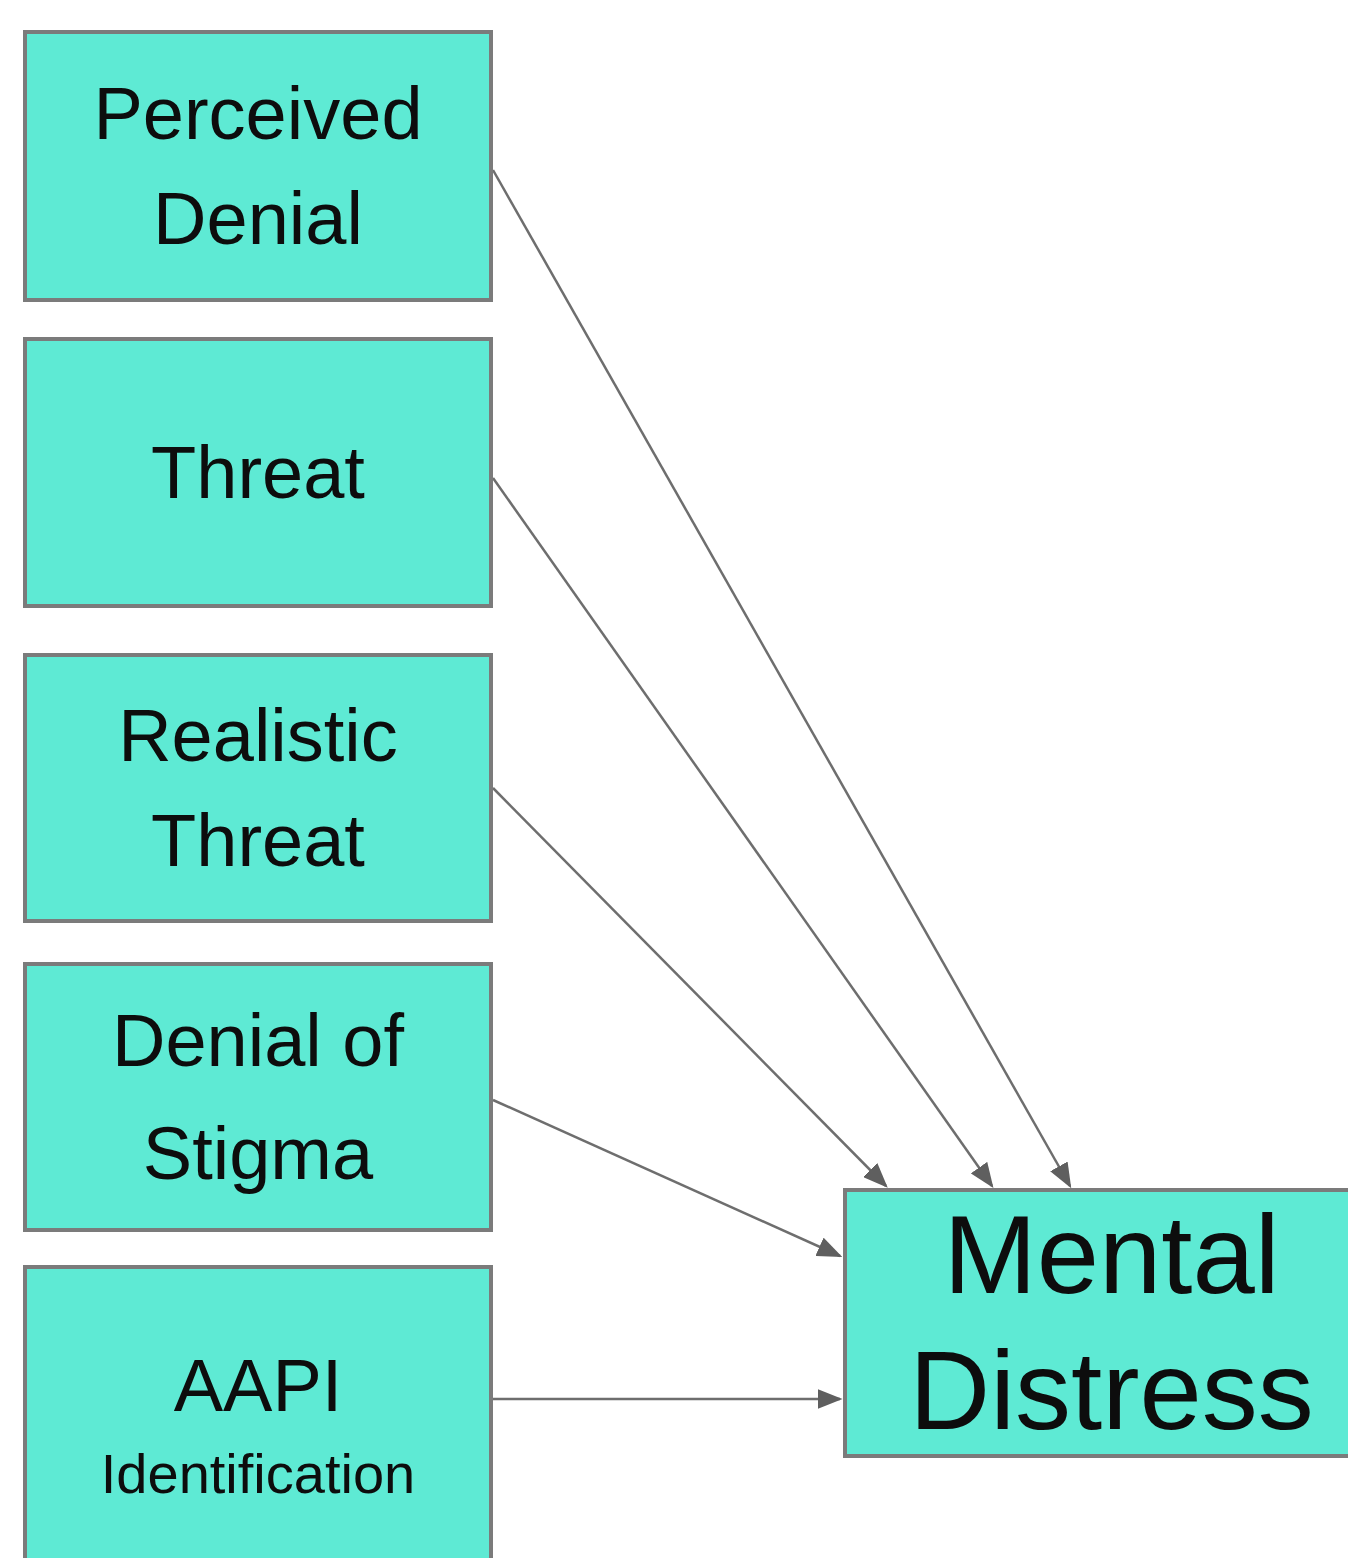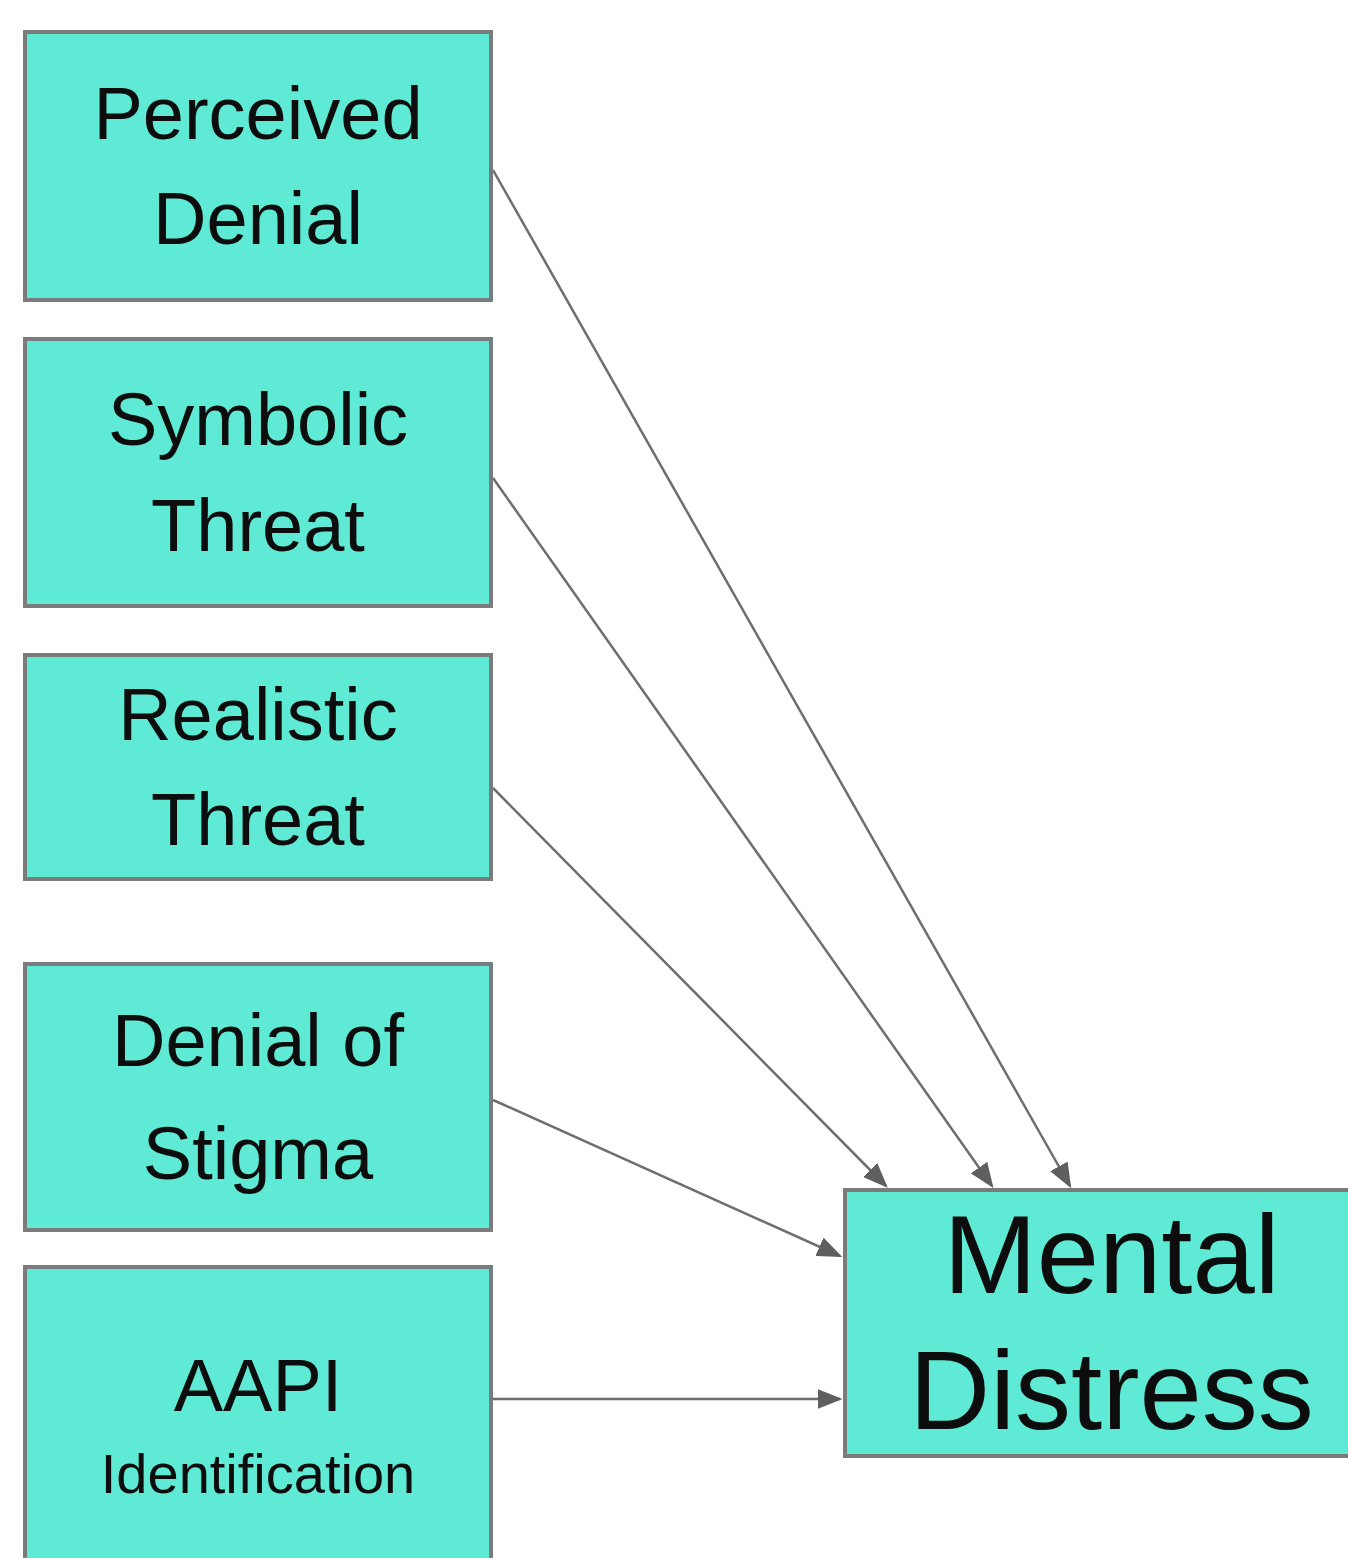--- a/index.html
+++ b/index.html
@@ -51,21 +51,21 @@
   }
   .node .txt-line {
     white-space: nowrap;
   }
   .node.aapi .txt-line.l2 {
     font-size: 56px;
     line-height: 1.3;
   }
   #node-perceived-stigma { top: 30px; }
   #node-symbolic-threat  { top: 337px; height: 271px; }
-  #node-realistic-threat { top: 653px; height: 228px; }
+  #node-realistic-threat { top: 653px; height: 270px; }
   #node-denial-of-racism { top: 962px; height: 270px; gap: 8px; }
   #node-aapi-identification { top: 1265px; height: 314px; }
 </style>
 </head>
 <body>
 
 <div class="canvas">
 
   <svg class="arrow-layer" viewBox="0 0 1348 1558" xmlns="http://www.w3.org/2000/svg">
     <defs>
@@ -79,21 +79,20 @@
     <line x1="493" y1="1100" x2="840" y2="1256" stroke="#6e6e6e" stroke-width="2.5" marker-end="url(#ah)"></line>
     <line x1="493" y1="1399" x2="840" y2="1399" stroke="#6e6e6e" stroke-width="2.5" marker-end="url(#ah)"></line>
   </svg>
 
   <div class="node predictor" id="node-perceived-stigma">
     <div class="txt-line l1">Perceived</div>
     <div class="txt-line l2">Denial</div>
   </div>
 
   <div class="node predictor" id="node-symbolic-threat">
-    <div class="txt-line l1">Symbolic</div>
     <div class="txt-line l2">Threat</div>
   </div>
 
   <div class="node predictor" id="node-realistic-threat">
     <div class="txt-line l1">Realistic</div>
     <div class="txt-line l2">Threat</div>
   </div>
 
   <div class="node predictor" id="node-denial-of-racism">
     <div class="txt-line l1">Denial of</div>

